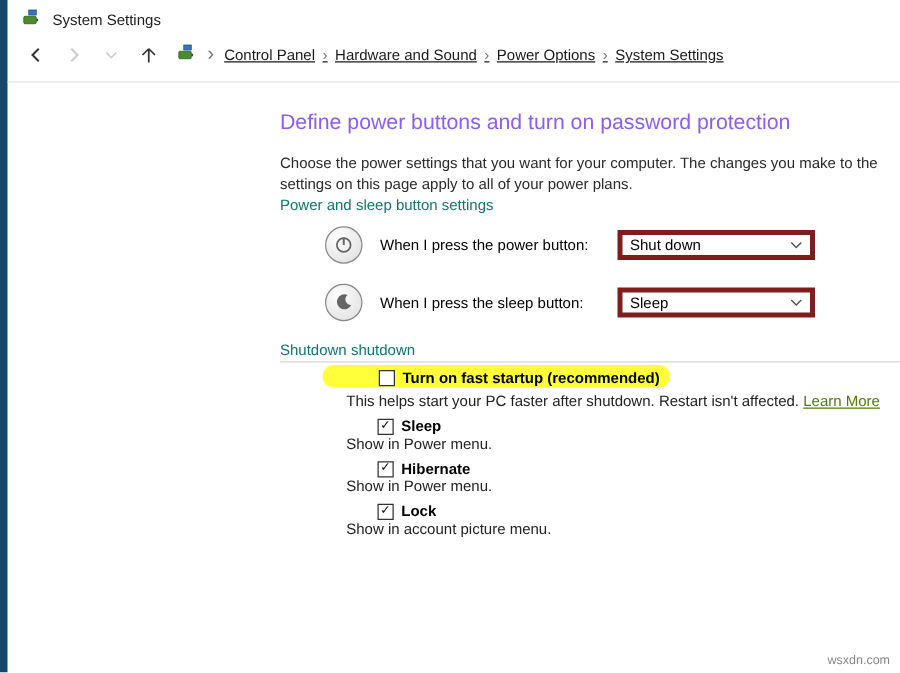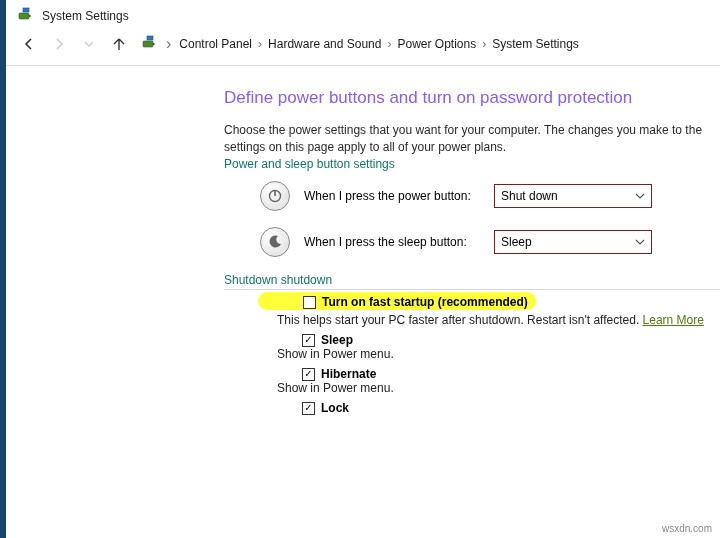--- a/index.html
+++ b/index.html
@@ -3,31 +3,31 @@
   <meta charset="utf-8">
   <style>
     * { margin: 0; padding: 0; box-sizing: border-box; font-family: "Segoe UI", Tahoma, sans-serif; }
     body { background: #fff; width: 720px; height: 538px; display: flex; }
     .edge-bar { width: 6px; background: #18456a; height: 100%; }
     .main { flex: 1; display: flex; flex-direction: column; }
     .titlebar { display: flex; align-items: center; gap: 8px; padding: 6px 10px 4px 12px; font-size: 12px; color: #222; }
     .navbar { display: flex; align-items: center; gap: 8px; padding: 4px 10px 10px 12px; border-bottom: 1px solid #e3e3e3; }
     .nav-btn { width: 22px; height: 22px; display: flex; align-items: center; justify-content: center; color: #555; }
     .nav-btn.disabled { color: #bbb; }
-    .breadcrumb { display: flex; align-items: center; gap: 6px; font-size: 12px; color: #1a1a1a; }
+    .breadcrumb { display: flex; align-items: center; gap: 6px; font-size: 12px; color: #1a1a1a; text-decoration: underline; }
     .crumb { cursor: pointer; }
     .crumb-sep { color: #777; }
     .content { padding: 22px 0 0 218px; }
     h1 { font-size: 17px; font-weight: normal; color: #8b5cf6; margin-bottom: 14px; }
     .intro { font-size: 12px; color: #2a2a2a; line-height: 1.45; margin-bottom: 0; }
     .section-title { font-size: 12px; color: #0f766e; margin-bottom: 10px; }
     .btn-row { display: flex; align-items: center; gap: 14px; margin: 0 0 16px 36px; }
     .round-icon { width: 30px; height: 30px; border-radius: 50%; border: 1px solid #888; display: flex; align-items: center; justify-content: center; background: radial-gradient(circle at 35% 30%, #fff, #dcdcdc); color: #555; }
     .btn-label { font-size: 12px; width: 176px; }
-    .dropdown { width: 158px; height: 24px; border: 1px solid #7f1d1d; background: #fff; font-size: 12px; padding: 0 6px; display: flex; align-items: center; justify-content: space-between; cursor: pointer; }
+    .dropdown { width: 158px; height: 24px; border: 4px solid #7f1d1d; background: #fff; font-size: 12px; padding: 0 6px; display: flex; align-items: center; justify-content: space-between; cursor: pointer; }
     .dropdown svg { width: 10px; height: 10px; }
     .divider { border-bottom: 1px solid #d6d6d6; margin: 6px 0 10px 0; padding-bottom: 2px; }
     .shutdown-section .section-title { margin-bottom: 2px; }
     .shutdown-settings { padding-left: 34px; }
     .highlight-wrap { background: #ffff3a; display: inline-block; border-radius: 10px; padding: 1px 8px 1px 1px; margin-bottom: 1px; }
     .chk-row { display: flex; align-items: flex-start; gap: 6px; font-size: 12px; margin-top: 2px; padding-left: 44px; }
     .chk { width: 13px; height: 13px; border: 1px solid #333; background: #fff; display: flex; align-items: center; justify-content: center; margin-top: 1px; }
     .chk.checked::after { content: "✓"; font-size: 10px; line-height: 1; }
     .bold { font-weight: bold; }
     .sub { font-size: 12px; margin-left: 19px; color: #222; margin-bottom: 6px; }
@@ -153,18 +153,19 @@
         <div class="chk-row">
           <div class="chk checked"></div>
           <span class="bold">Hibernate</span>
         </div>
         <div class="sub">Show in Power menu.</div>
 
         <div class="chk-row">
           <div class="chk checked"></div>
           <span class="bold">Lock</span>
         </div>
+        <div class="sub">Show in account picture menu.</div>
       </div>
     </div>
   </div>
 </div>
 
 <div class="watermark">wsxdn.com</div>
 
 </body></html>

